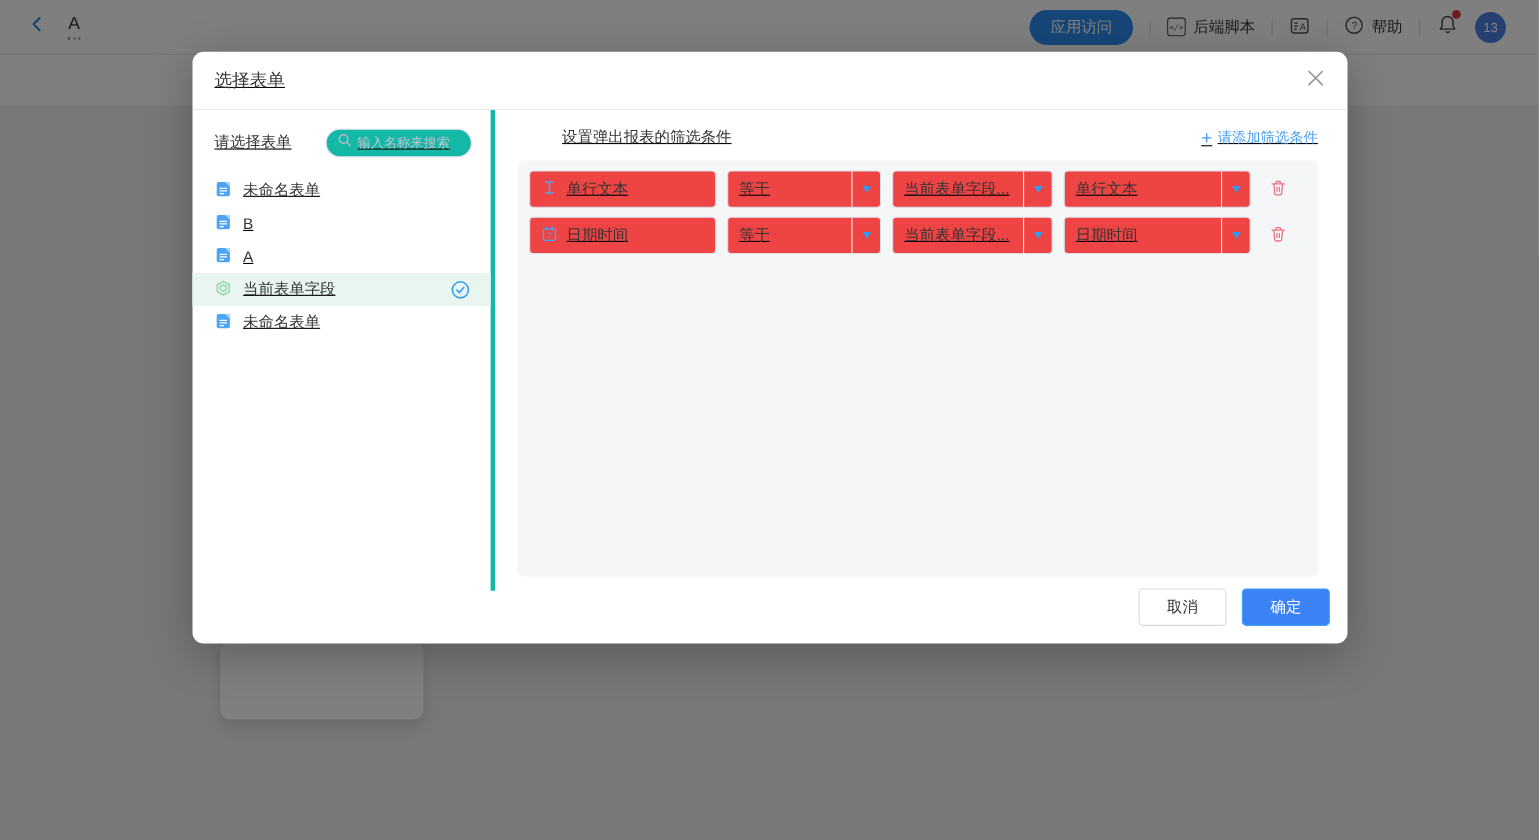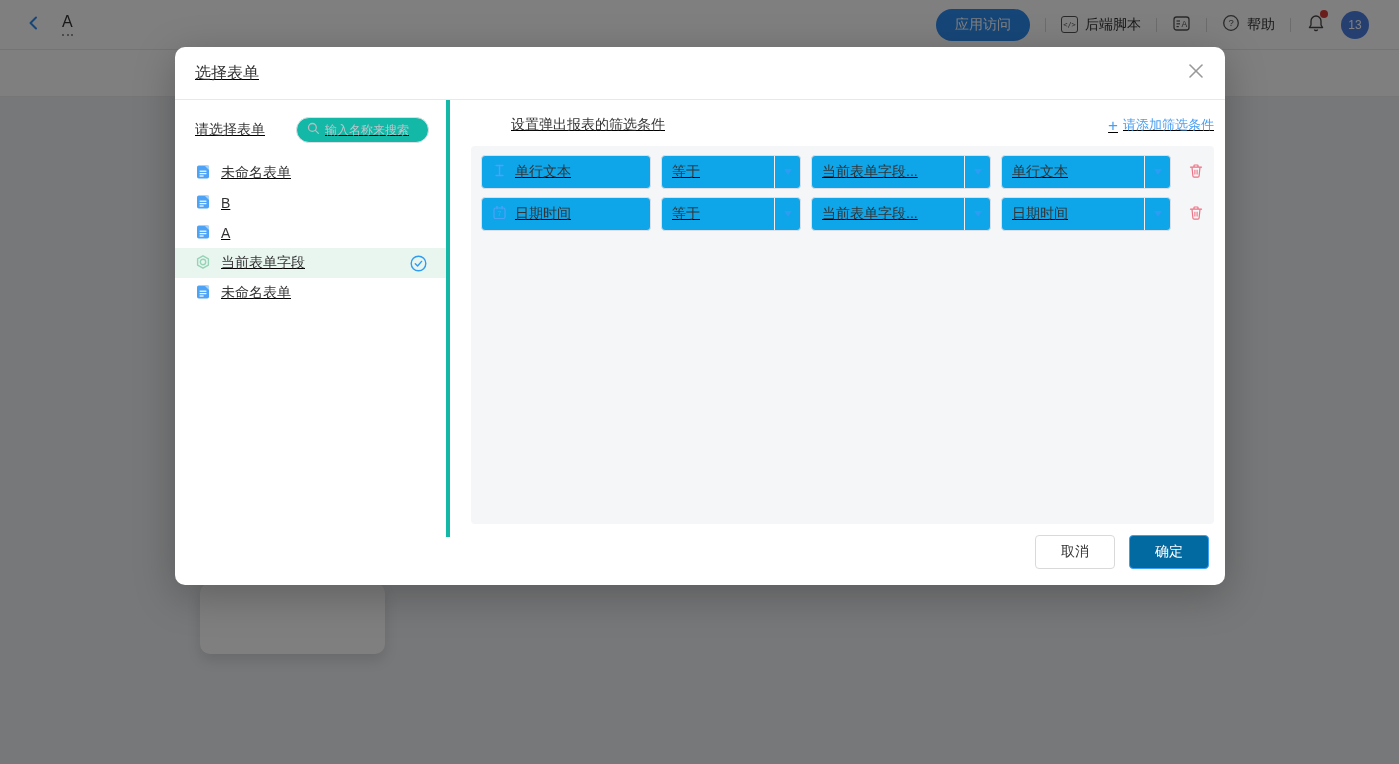--- a/index.html
+++ b/index.html
@@ -61,37 +61,37 @@
 
   .panel-right { flex:1; padding:16px 27px 0 21px; }
   .right-head { display:flex; align-items:center; justify-content:space-between; }
   .right-title { font-size:14px; color:#333;margin-left:40px; }
   .add-link { font-size:13px; color:#4a9ef0; display:flex; align-items:center; gap:5px;
     cursor:pointer; }
   .add-link .plus { font-size:17px; line-height:13px; font-weight:400; }
   .filters-panel { margin-top:12px; height:378px; background:#f5f6f7; border-radius:4px;
     padding:9px 10px; display:flex; flex-direction:column; gap:8px; }
   .filter-row { display:flex; align-items:center; gap:10px; }
-  .fbox { height:34px; background:#0ea5e9; border:1px solid #dcdfe6; border-radius:4px;
+  .fbox { height:34px; background:#ef4444; border:1px solid #dcdfe6; border-radius:4px;
     display:flex; align-items:center; font-size:14px; color:#333; }
   .f-field { width:170px; padding:0 10px; gap:8px; }
   .f-select { cursor:pointer; }
   .f-select .sel-text { flex:1; padding:0 8px 0 10px; white-space:nowrap; overflow:hidden; }
   .sel-caret-zone { width:26px; align-self:stretch; border-left:1px solid #eef0f3;
     display:flex; align-items:center; justify-content:center; }
   .caret { width:0; height:0; border-left:4.5px solid transparent;
     border-right:4.5px solid transparent; border-top:6px solid #2d9cf4; }
-  .w140 { width:140px; } .w150 { width:180px; } .w170 { width:170px; }
+  .w140 { width:140px; } .w150 { width:146px; } .w170 { width:170px; }
   .trash-btn { margin-left:7px; display:flex; cursor:pointer; background:none; border:none; padding:0; }
 
   .modal-footer { position:absolute; right:16px; bottom:16px; display:flex; gap:14px; }
   .btn { width:80px; height:34px; border-radius:4px; font-size:14px; cursor:pointer;
     font-family:inherit;margin-top:29px; }
   .btn-cancel { background:#fff; border:1px solid #d9d9d9; color:#333; }
-  .btn-confirm { background:#0369a1; border:1px solid #3da0f5; color:#fff; }
+  .btn-confirm { background:#3b82f6; border:1px solid #3da0f5; color:#fff; }
 </style>
 </head>
 <body>
 
 <div class="page">
   <div class="topbar">
     <div class="topbar-left">
       <span class="back-btn">
         <span>
           <svg width="16" height="16" viewBox="0 0 16 16">

